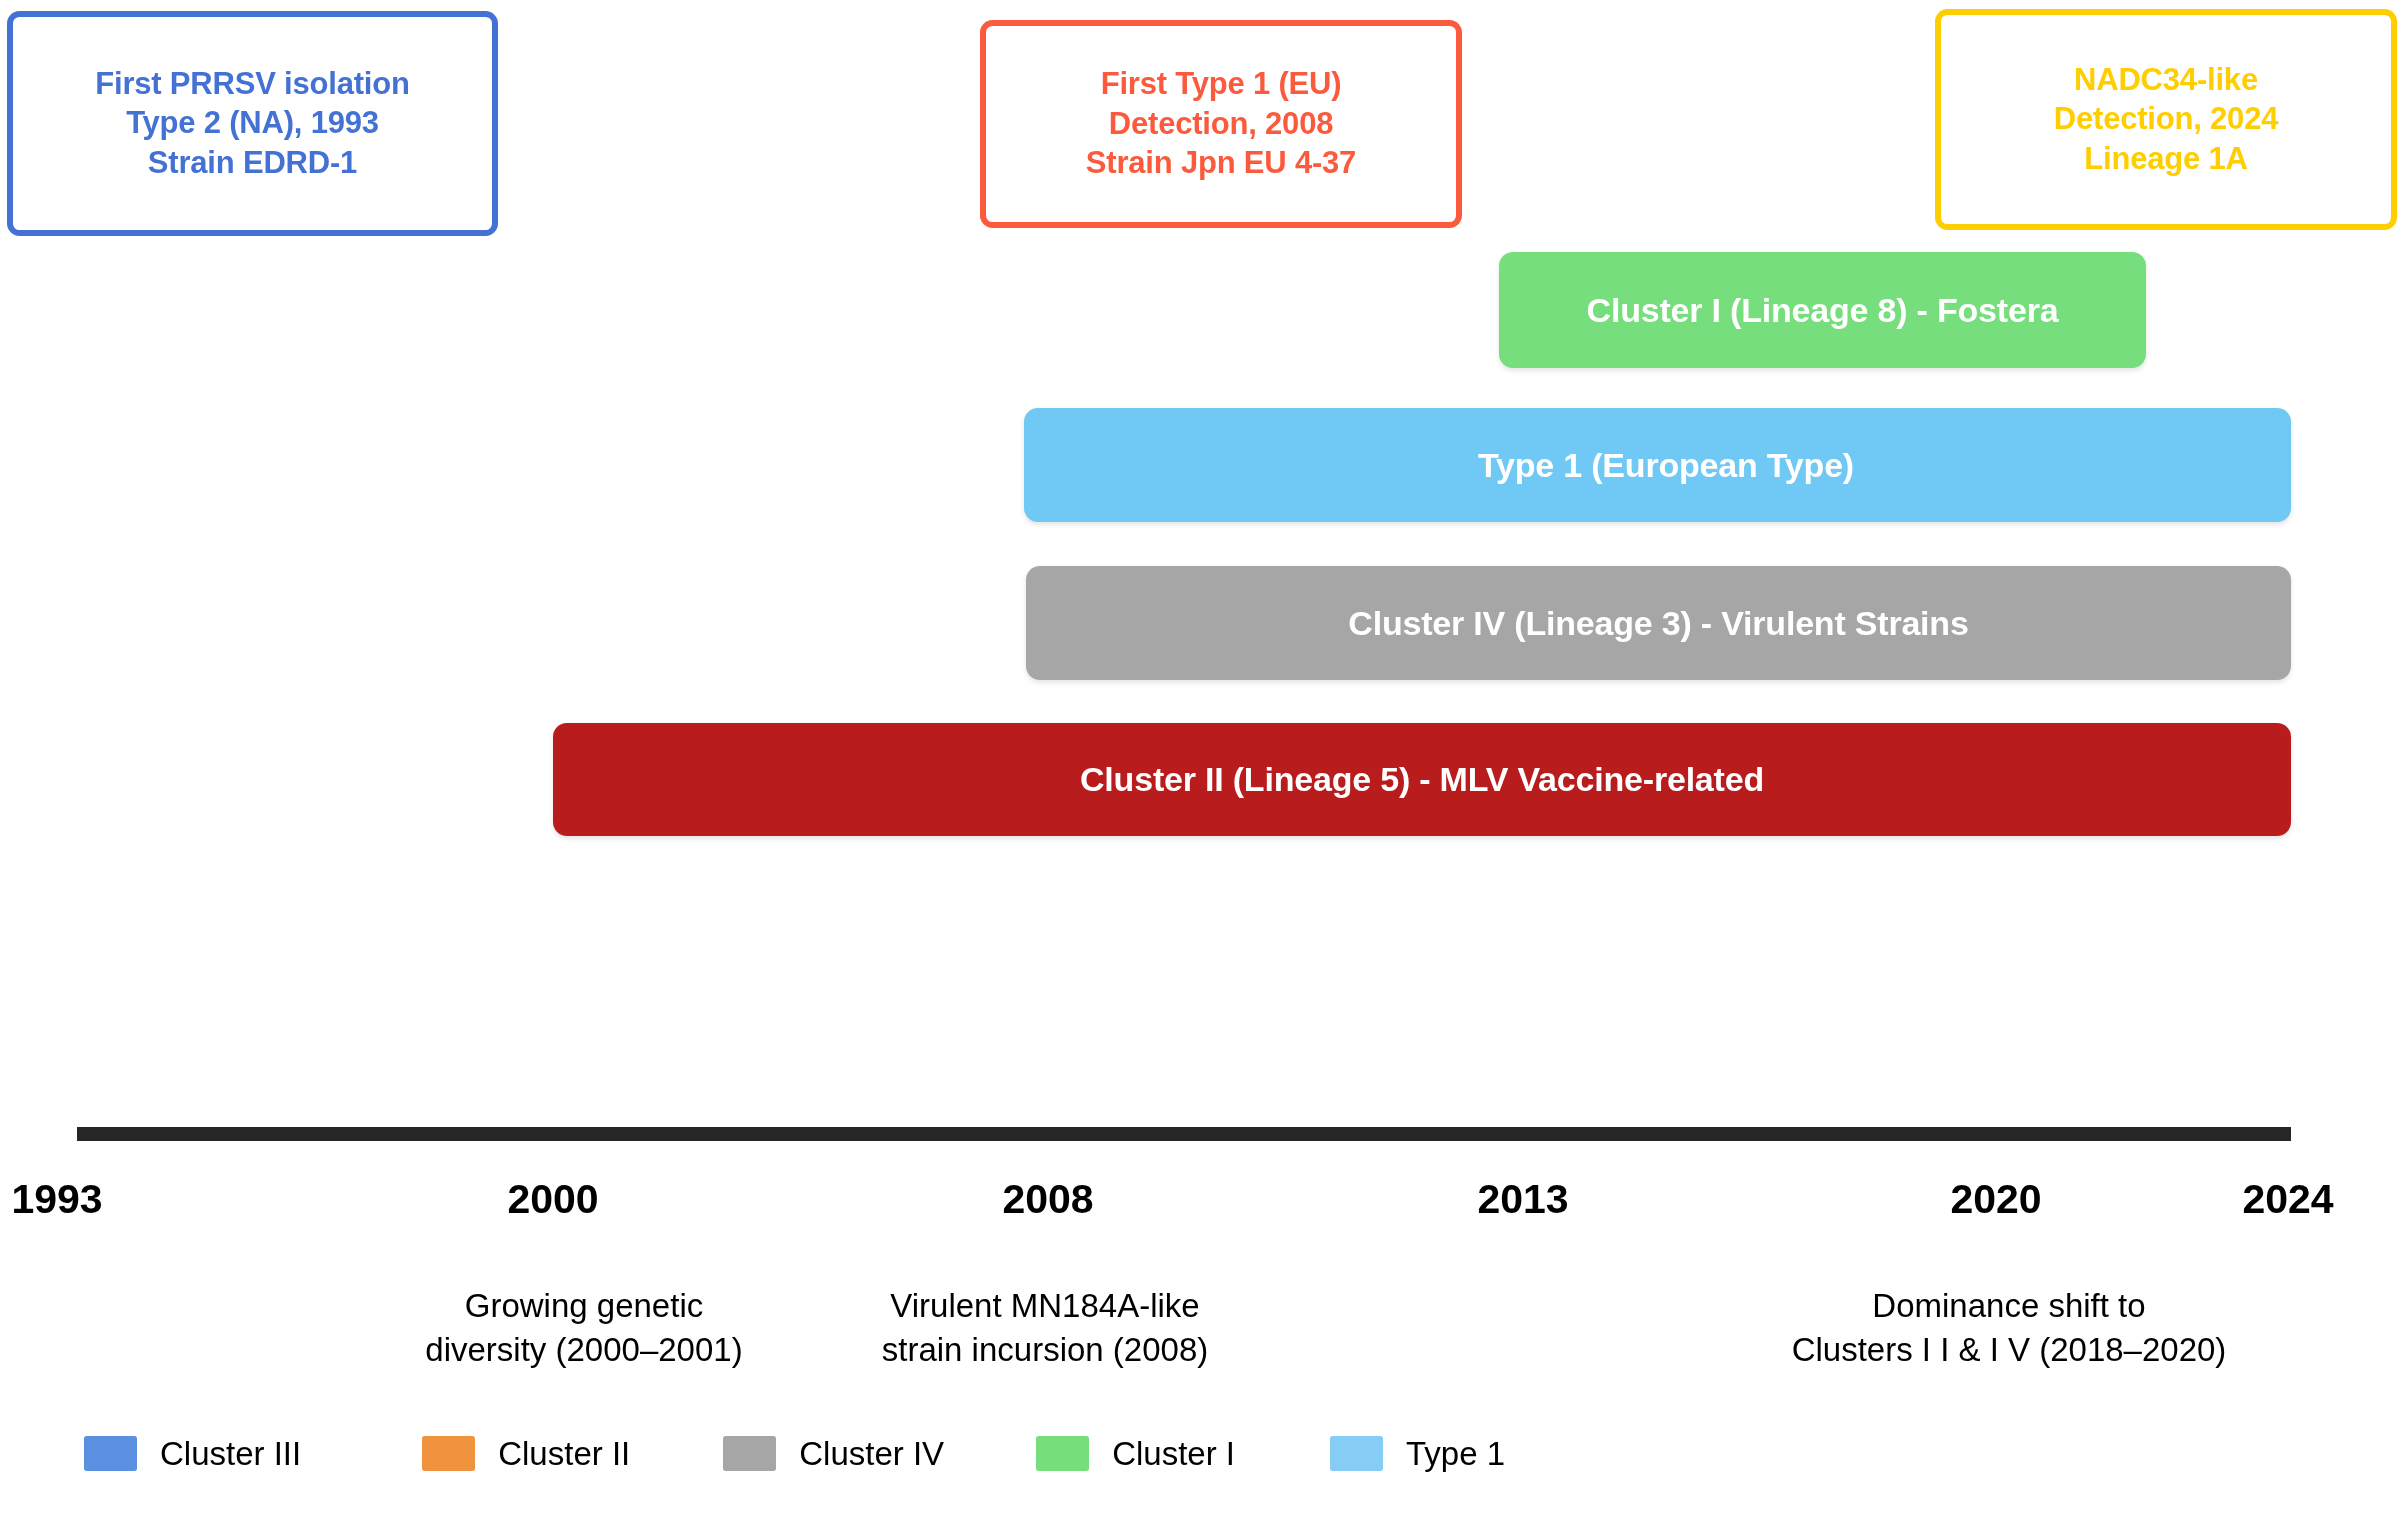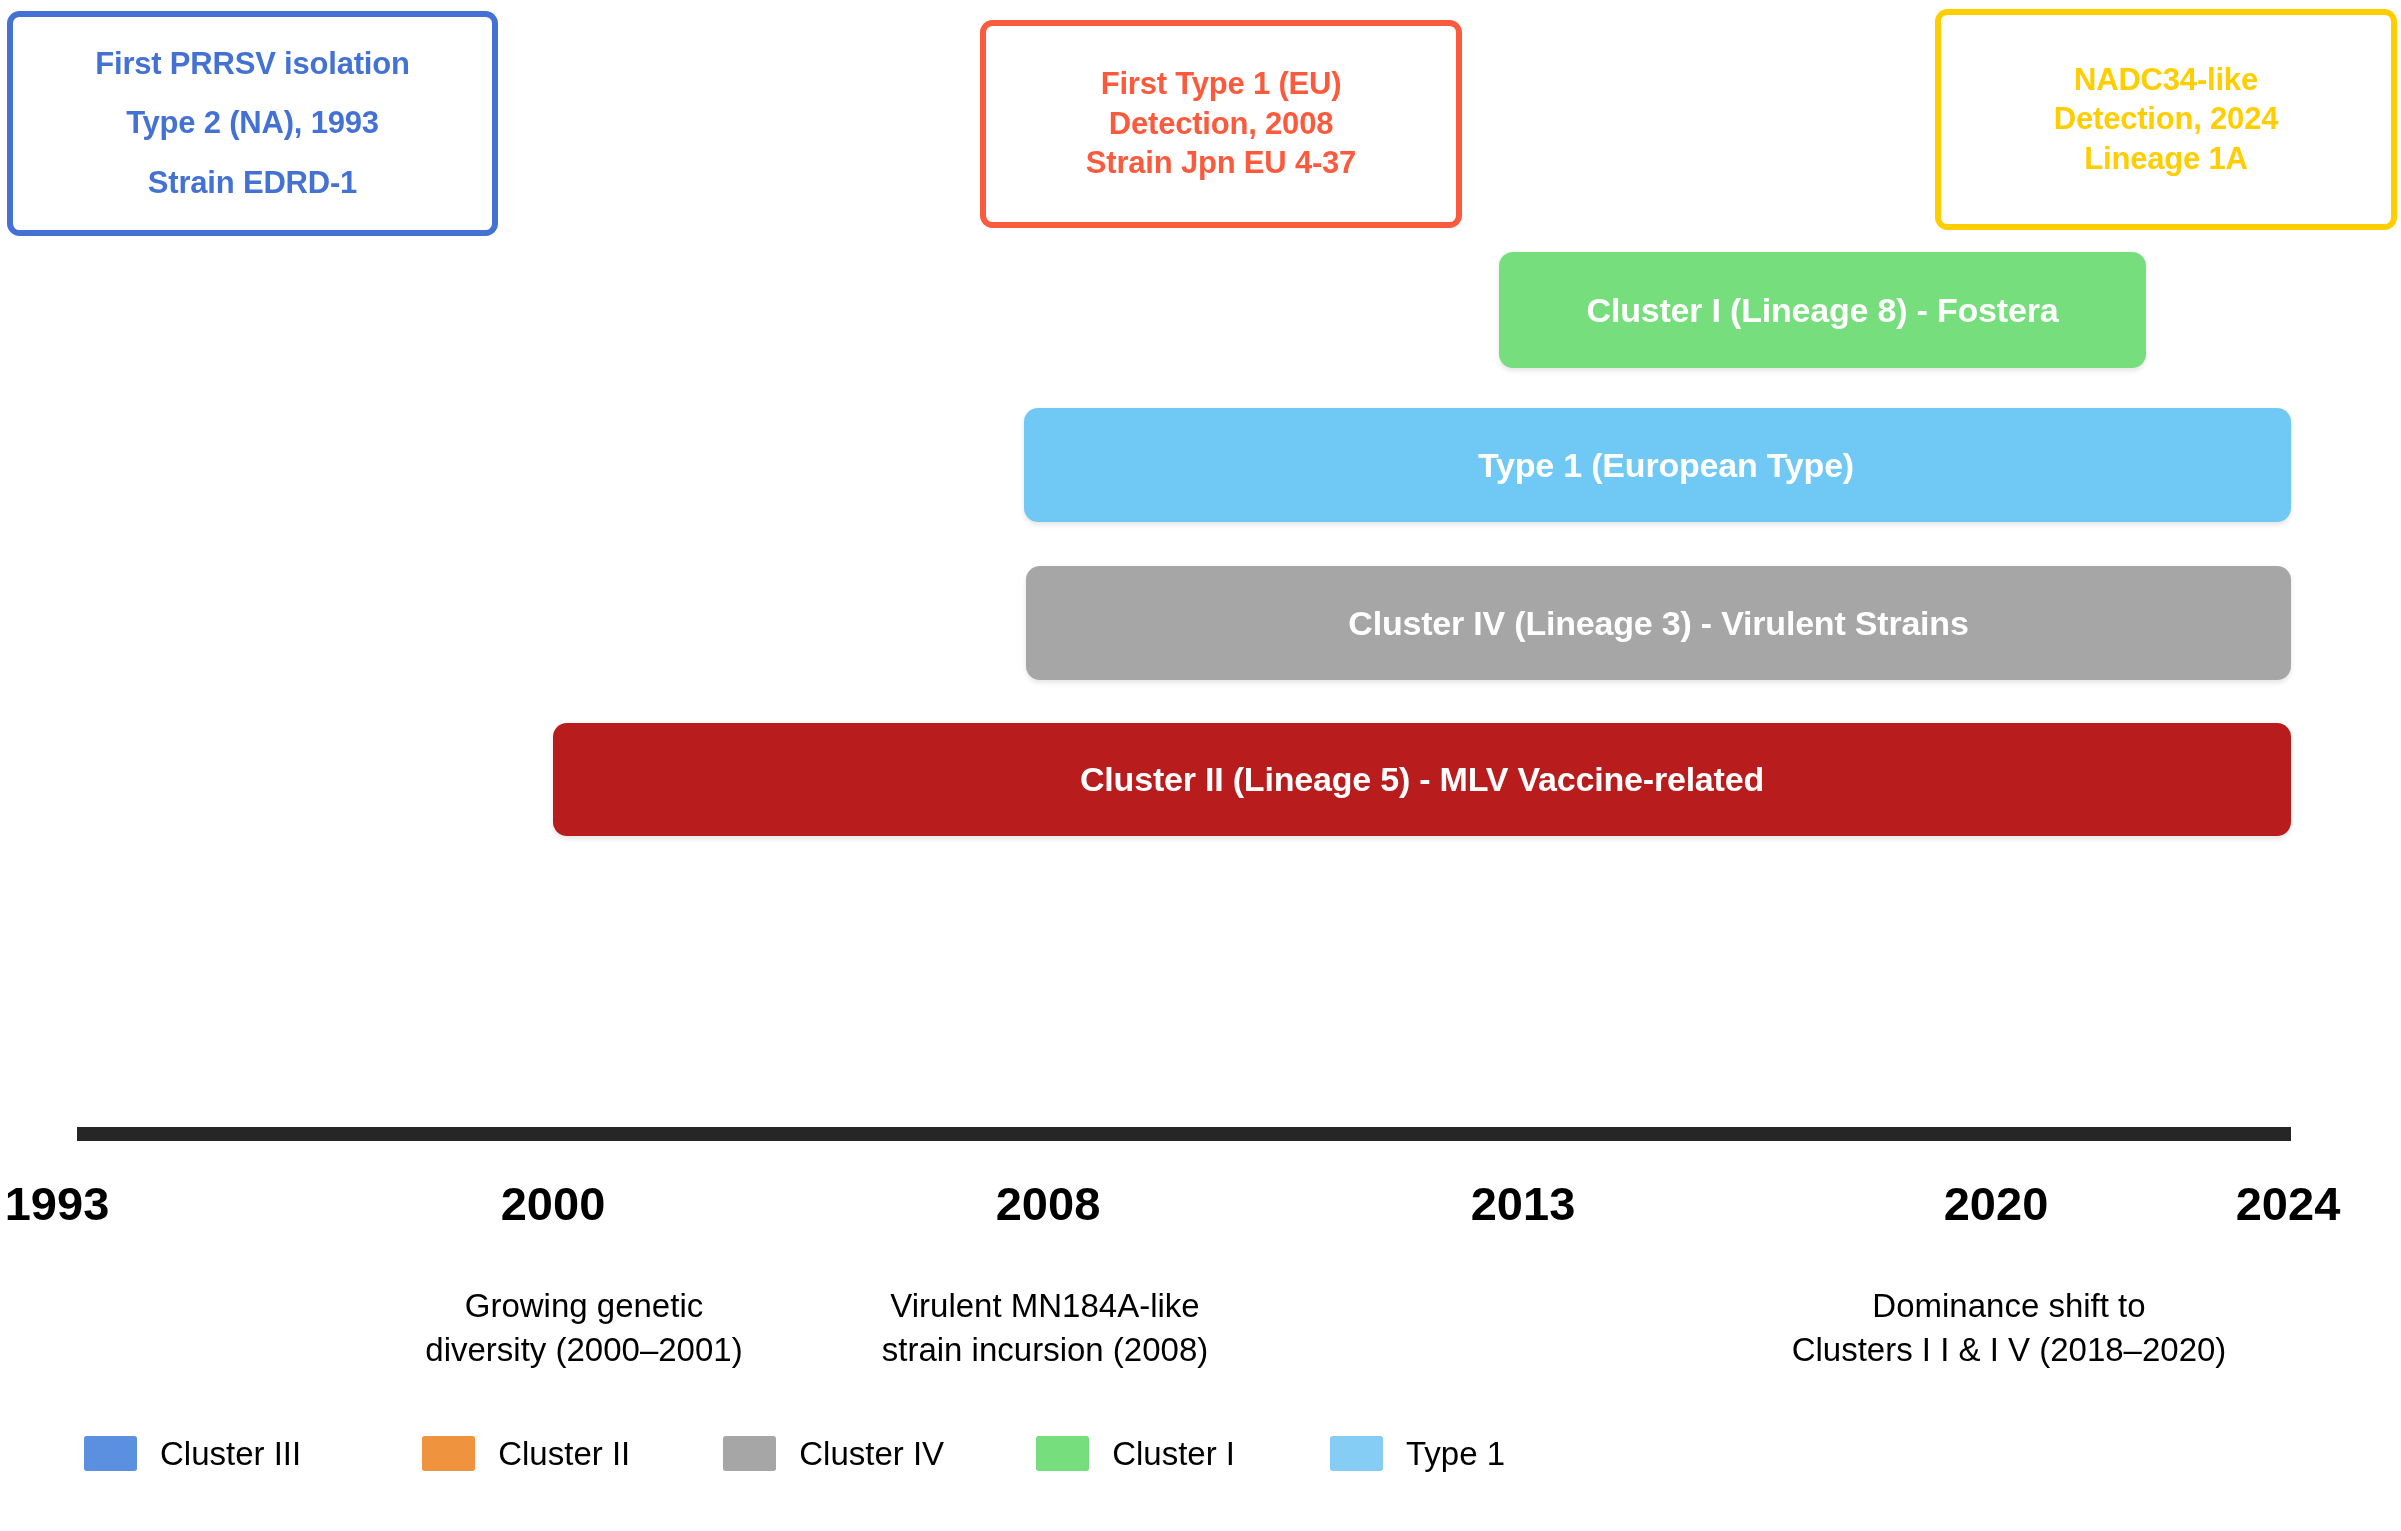--- a/index.html
+++ b/index.html
@@ -88,21 +88,21 @@
     background: #262626;
   }
   #year-labels {
     position: absolute;
     left: 0; top: 1176px;
     width: 2401px; height: 53px;
   }
   #year-labels .year {
     position: absolute;
     transform: translateX(-50%);
-    font-size: 47px;
+    font-size: 41px;
     font-weight: bold;
     color: #000000;
     white-space: nowrap;
   }
 
   
   #annotations {
     position: absolute;
     left: 0; top: 1284px;
     width: 2401px; height: 124px;
@@ -142,21 +142,21 @@
     font-size: 33px;
     color: #000000;
     white-space: nowrap;
   }
 </style>
 </head>
 <body>
 
 <div id="stage">
 
-  <div class="callout" id="callout-first-isolation" style="border-color: rgb(68, 114, 212); color: rgb(68, 114, 212); gap: 20px;">
+  <div class="callout" id="callout-first-isolation" style="border-color: rgb(68, 114, 212); color: rgb(68, 114, 212);">
     <span class="ln">First PRRSV isolation</span>
     <span class="ln">Type 2 (NA), 1993</span>
     <span class="ln">Strain EDRD-1</span>
   </div>
 
   <div class="callout" id="callout-first-type1" style="border-color: rgb(252, 90, 60); color: rgb(252, 90, 60);">
     <span class="ln">First Type 1 (EU)</span>
     <span class="ln">Detection, 2008</span>
     <span class="ln">Strain Jpn EU 4-37</span>
   </div>

